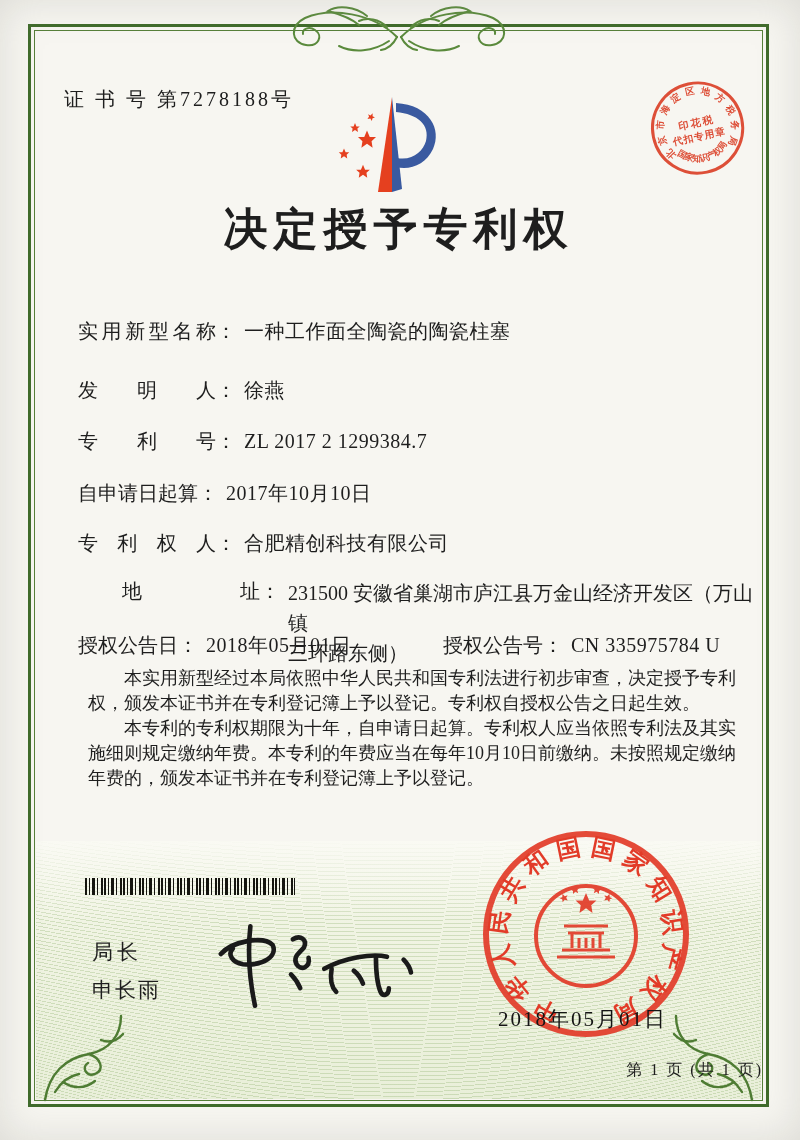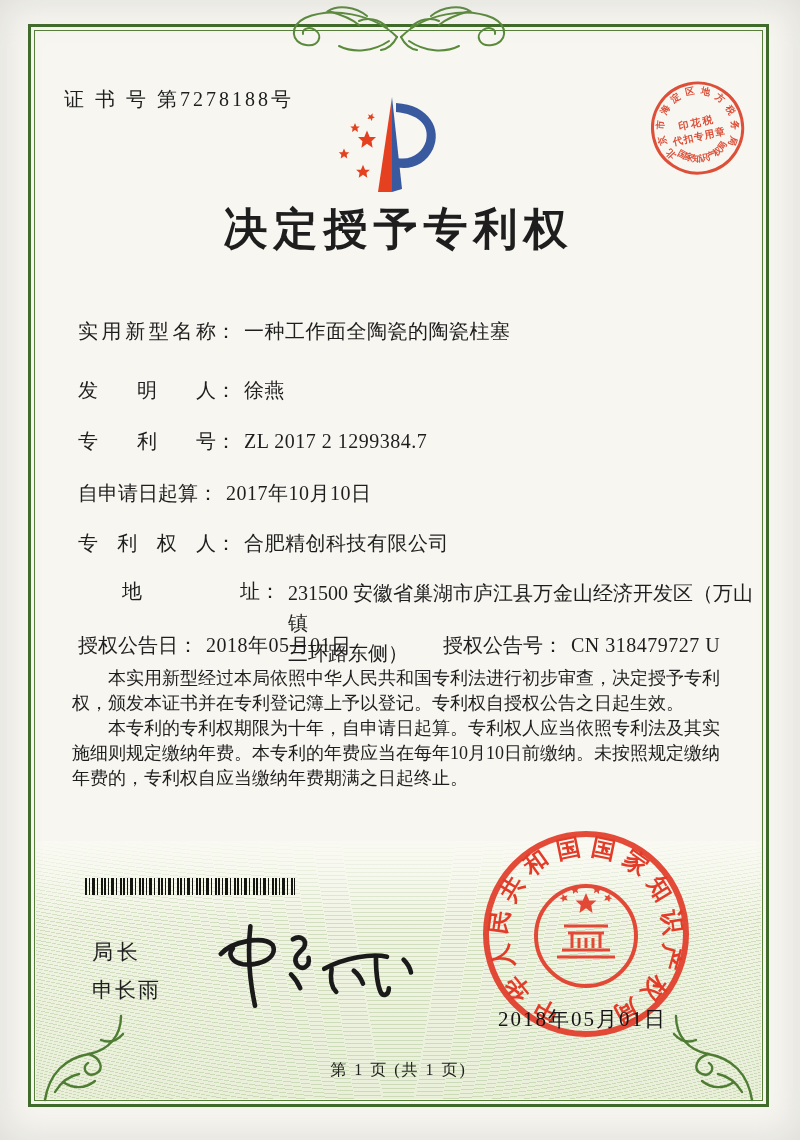--- a/index.html
+++ b/index.html
@@ -30,38 +30,38 @@
     font-size:44px;font-weight:700;letter-spacing:6px;}
   
   .row{position:absolute;left:78px;font-size:20px;white-space:nowrap;}
   .flabel{display:inline-block;vertical-align:top;}
   .spread .flabel{width:138px;text-align:justify;text-align-last:justify;}
   .colon{margin-right:8px;}
   .fvalue{letter-spacing:.5px;}
   .addr-val{display:inline-block;vertical-align:top;white-space:normal;width:470px;line-height:30px;}
   .pair2{position:absolute;left:365px;top:0;}
   
-  .paras{position:absolute;left:72px;top:666px;width:648px;font-size:18px;
+  .paras{position:absolute;left:88px;top:666px;width:648px;font-size:18px;
     line-height:25px;text-align:justify;}
   .paras p{margin:0;text-indent:2em;}
   
   .barcode{position:absolute;left:85px;top:878px;width:210px;height:17px;
     background:repeating-linear-gradient(90deg,
       #15150f 0 2px,transparent 2px 4px,#15150f 4px 5px,transparent 5px 7px,
       #15150f 7px 10px,transparent 10px 12px,#15150f 12px 13px,transparent 13px 16px,
       #15150f 16px 18px,transparent 18px 19px);}
   .sig-title{position:absolute;left:92px;top:938px;font-size:21px;
     font-family:"Liberation Sans",sans-serif;letter-spacing:4px;}
   .sig-name{position:absolute;left:92px;top:976px;font-size:21px;
     font-family:"Liberation Sans",sans-serif;letter-spacing:2px;}
   .signature{position:absolute;left:195px;top:898px;}
   .office-seal{position:absolute;left:478px;top:826px;}
   .seal-date{position:absolute;left:498px;top:1005px;font-size:21px;letter-spacing:2px;color:#141414;}
   .tax-stamp{position:absolute;left:649px;top:79px;transform:rotate(-12deg);}
-  .footer{position:absolute;left:34px;right:37px;top:1060px;text-align:center;
+  .footer{position:absolute;left:34px;right:37px;top:1060px;text-align:right;
     font-size:16px;letter-spacing:2px;}
   svg text{font-family:"Liberation Serif",serif;}
 </style>
 </head>
 <body>
 
 <div class="frame">
   <div class="band"></div>
 
   <div class="flourish" style="left:50%;top:-26px;transform:translateX(-50%);">
@@ -136,27 +136,27 @@
 </div>
 <div class="row spread" style="top:530px;">
   <span class="flabel">专利权人</span><span class="colon">：</span><span class="fvalue">合肥精创科技有限公司</span>
 </div>
 <div class="row spread" style="top:578px;margin-left:44px;">
   <span class="flabel">地址</span><span class="colon">：</span><span class="addr-val"><span>231500 安徽省巢湖市庐江县万金山经济开发区（万山镇</span><br><span>三环路东侧）</span></span>
 </div>
 <div class="row" style="top:632px;">
   <span class="flabel">授权公告日</span><span class="colon">：</span><span class="fvalue">2018年05月01日</span>
   <span class="pair2">
-    <span class="flabel">授权公告号</span><span class="colon">：</span><span class="fvalue">CN 318479727 U</span>
+    <span class="flabel">授权公告号</span><span class="colon">：</span><span class="fvalue">CN 335975784 U</span>
   </span>
 </div>
 
 <div class="paras">
   <p>本实用新型经过本局依照中华人民共和国专利法进行初步审查，决定授予专利权，颁发本证书并在专利登记簿上予以登记。专利权自授权公告之日起生效。</p>
-  <p>本专利的专利权期限为十年，自申请日起算。专利权人应当依照专利法及其实施细则规定缴纳年费。本专利的年费应当在每年10月10日前缴纳。未按照规定缴纳年费的，专利权自应当缴纳年费期满之日起终止。</p>
+  <p>本专利的专利权期限为十年，自申请日起算。专利权人应当依照专利法及其实施细则规定缴纳年费。本专利的年费应当在每年10月10日前缴纳。未按照规定缴纳年费的，颁发本证书并在专利登记簿上予以登记。</p>
 </div>
 
 <div class="barcode"></div>
 
 <div class="sig-title">局长</div>
 <div class="sig-name">申长雨</div>
 
 <div class="signature">
   <svg width="240" height="125" viewBox="0 0 260 130" fill="none" stroke="#1a1a1a" stroke-width="5" stroke-linecap="round">
     <path d="M28,58 C40,44 74,38 84,48 C90,60 74,71 52,69 C40,67 35,58 41,52"></path>

